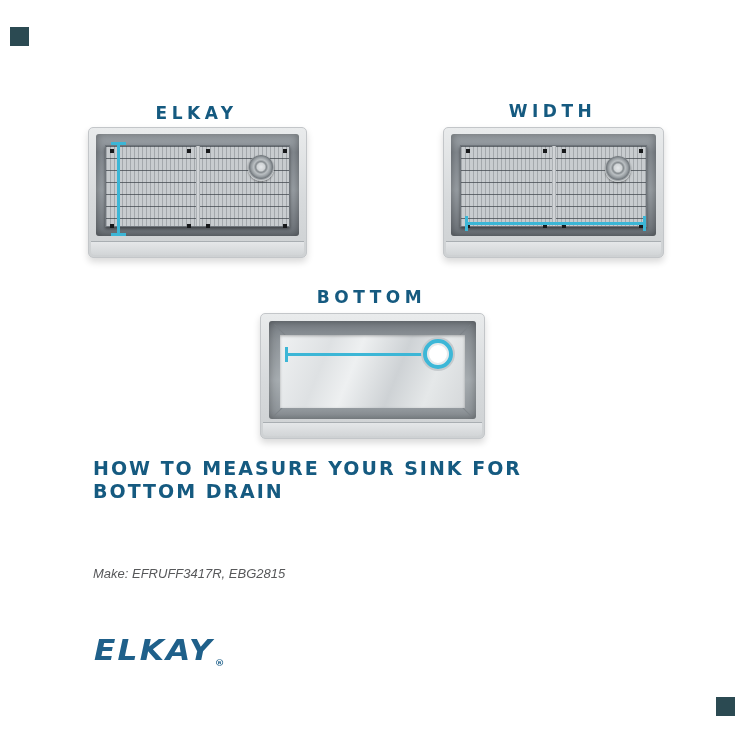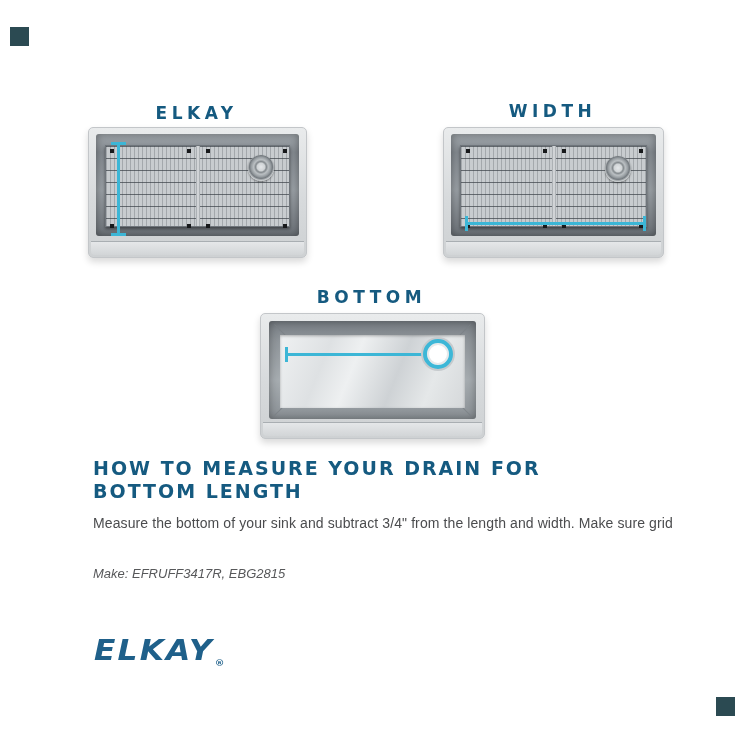--- a/index.html
+++ b/index.html
@@ -190,25 +190,24 @@
     <div class="miter tr"></div>
     <div class="miter bl"></div>
     <div class="miter br"></div>
     <div class="bowl-floor"></div>
   </div>
   <div class="measure-h no-right-cap" style="left:24px;top:39px;width:140px;"></div>
   <div class="drain-open" style="left:162px;top:25px;"></div>
 </div>
 
 <div class="headline">
-  <div>HOW TO MEASURE YOUR DRAIN FOR</div>
-  <div>BOTTOM LENGTH</div>
+  <div>HOW TO MEASURE YOUR SINK FOR</div>
+  <div>BOTTOM DRAIN</div>
 </div>
 
 <div class="body-copy">
-  <div>Measure the bottom of your sink and subtract 3/4" from the length and width. Make sure grid</div>
 </div>
 
 <div class="shown-note">Make: EFRUFF3417R, EBG2815</div>
 
 <div class="logo">
   <span>ELKAY</span><span class="reg">®</span>
 </div>
 
 </body></html>

